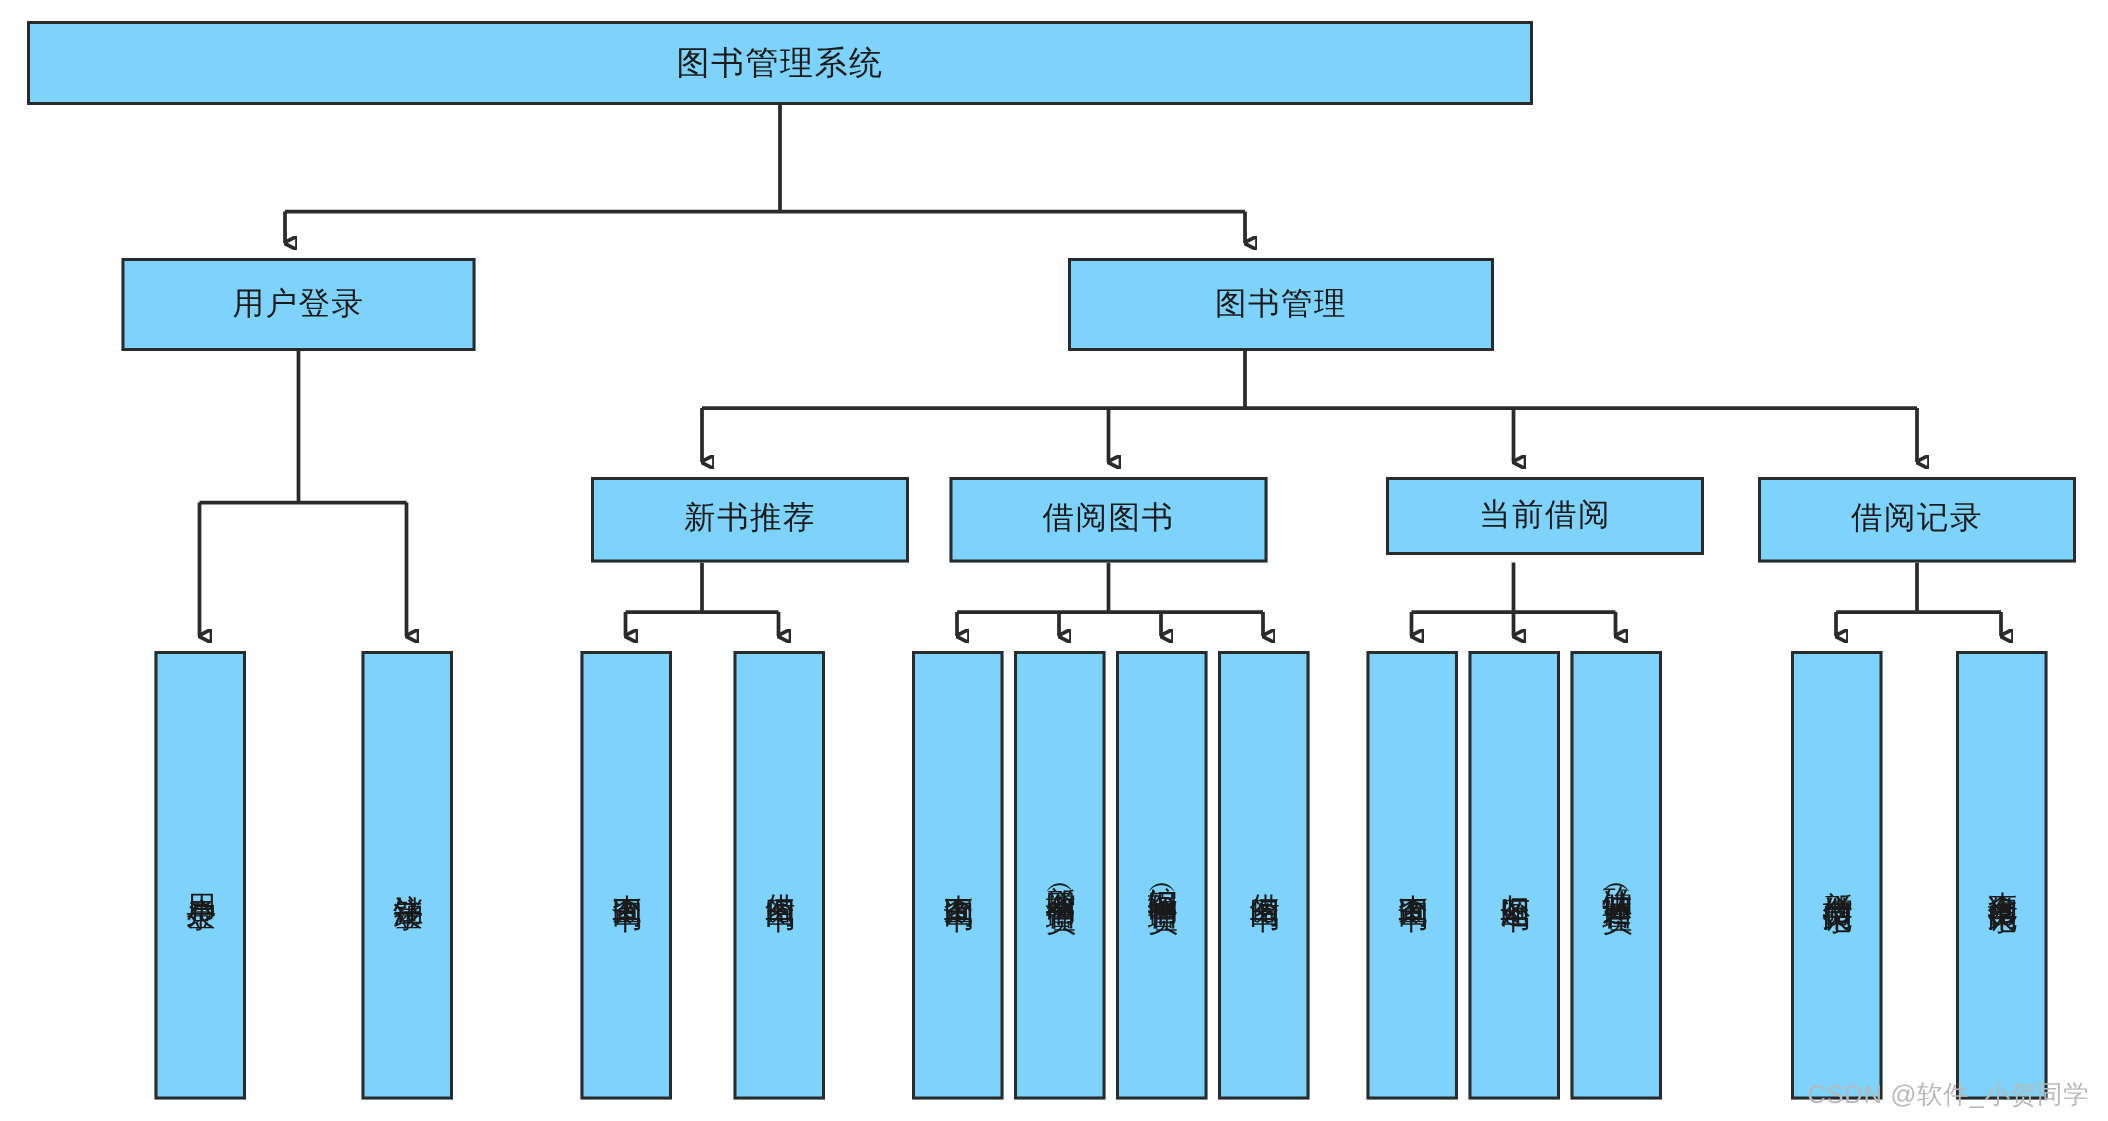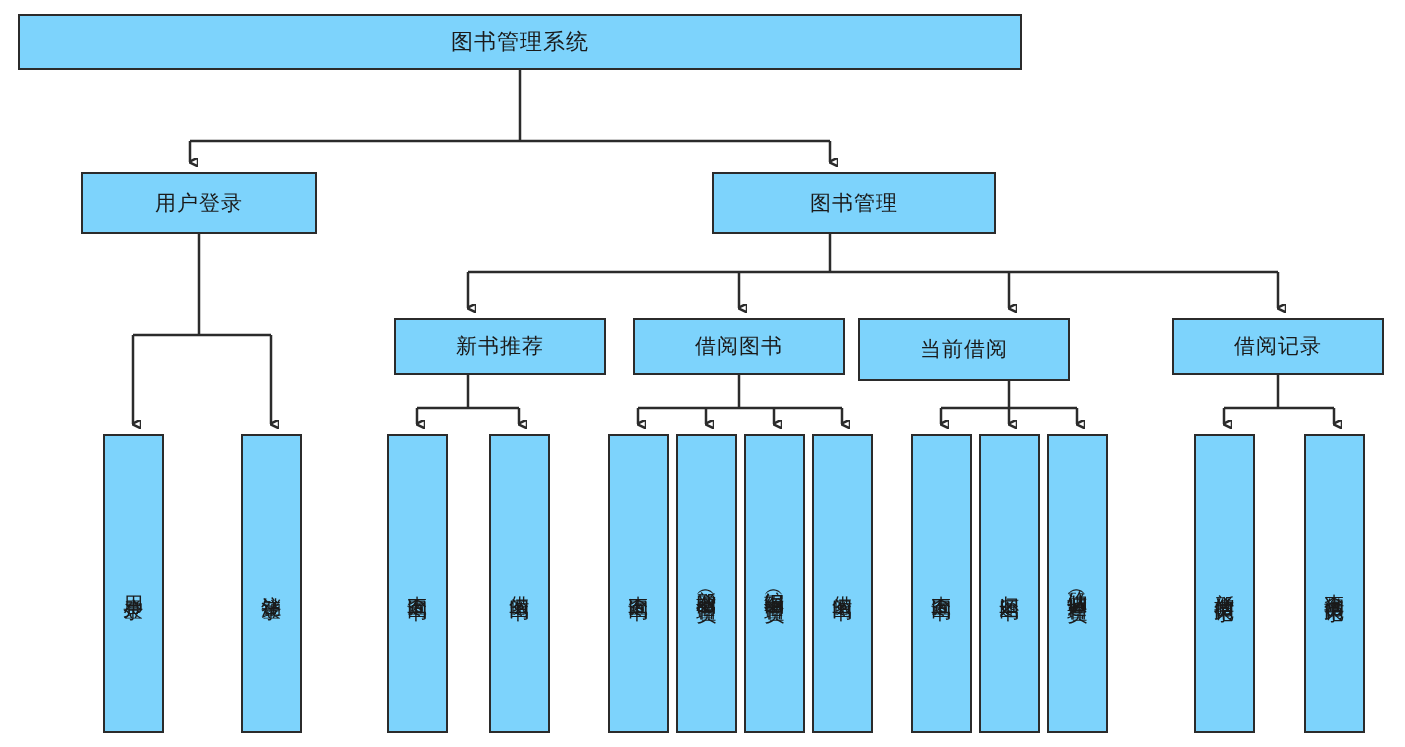--- a/index.html
+++ b/index.html
@@ -141,21 +141,21 @@
   <div class="node h" style="left:712px; top:172px; width:284px; height:62px;">
     <span class="label">图书管理</span>
   </div>
 
   <div class="node h" style="left:362px; top:318px; width:212px; height:57px;margin-left:32px;">
     <span class="label">新书推荐</span>
   </div>
   <div class="node h" style="left:633px; top:318px; width:212px; height:57px;">
     <span class="label">借阅图书</span>
   </div>
-  <div class="node h" style="left:858px; top:318px; width:212px; height:63px;">
+  <div class="node h" style="left:924px; top:318px; width:212px; height:52px;">
     <span class="label">当前借阅</span>
   </div>
   <div class="node h" style="left:1172px; top:318px; width:212px; height:57px;">
     <span class="label">借阅记录</span>
   </div>
 
   <div class="node v" style="left:103px; top:434px; width:61px; height:299px;">
     <span class="label">用户登录</span>
   </div>
   <div class="node v" style="left:241px; top:434px; width:61px; height:299px;">
@@ -192,14 +192,15 @@
     <span class="label">确认归还（管理员）</span>
   </div>
 
   <div class="node v" style="left:1194px; top:434px; width:61px; height:299px;">
     <span class="label">新增借阅记录</span>
   </div>
   <div class="node v" style="left:1304px; top:434px; width:61px; height:299px;">
     <span class="label">查询借阅记录</span>
   </div>
 
+  <div class="watermark">CSDN @软件_小贺同学</div>
 
 </div>
 
 </body></html>

